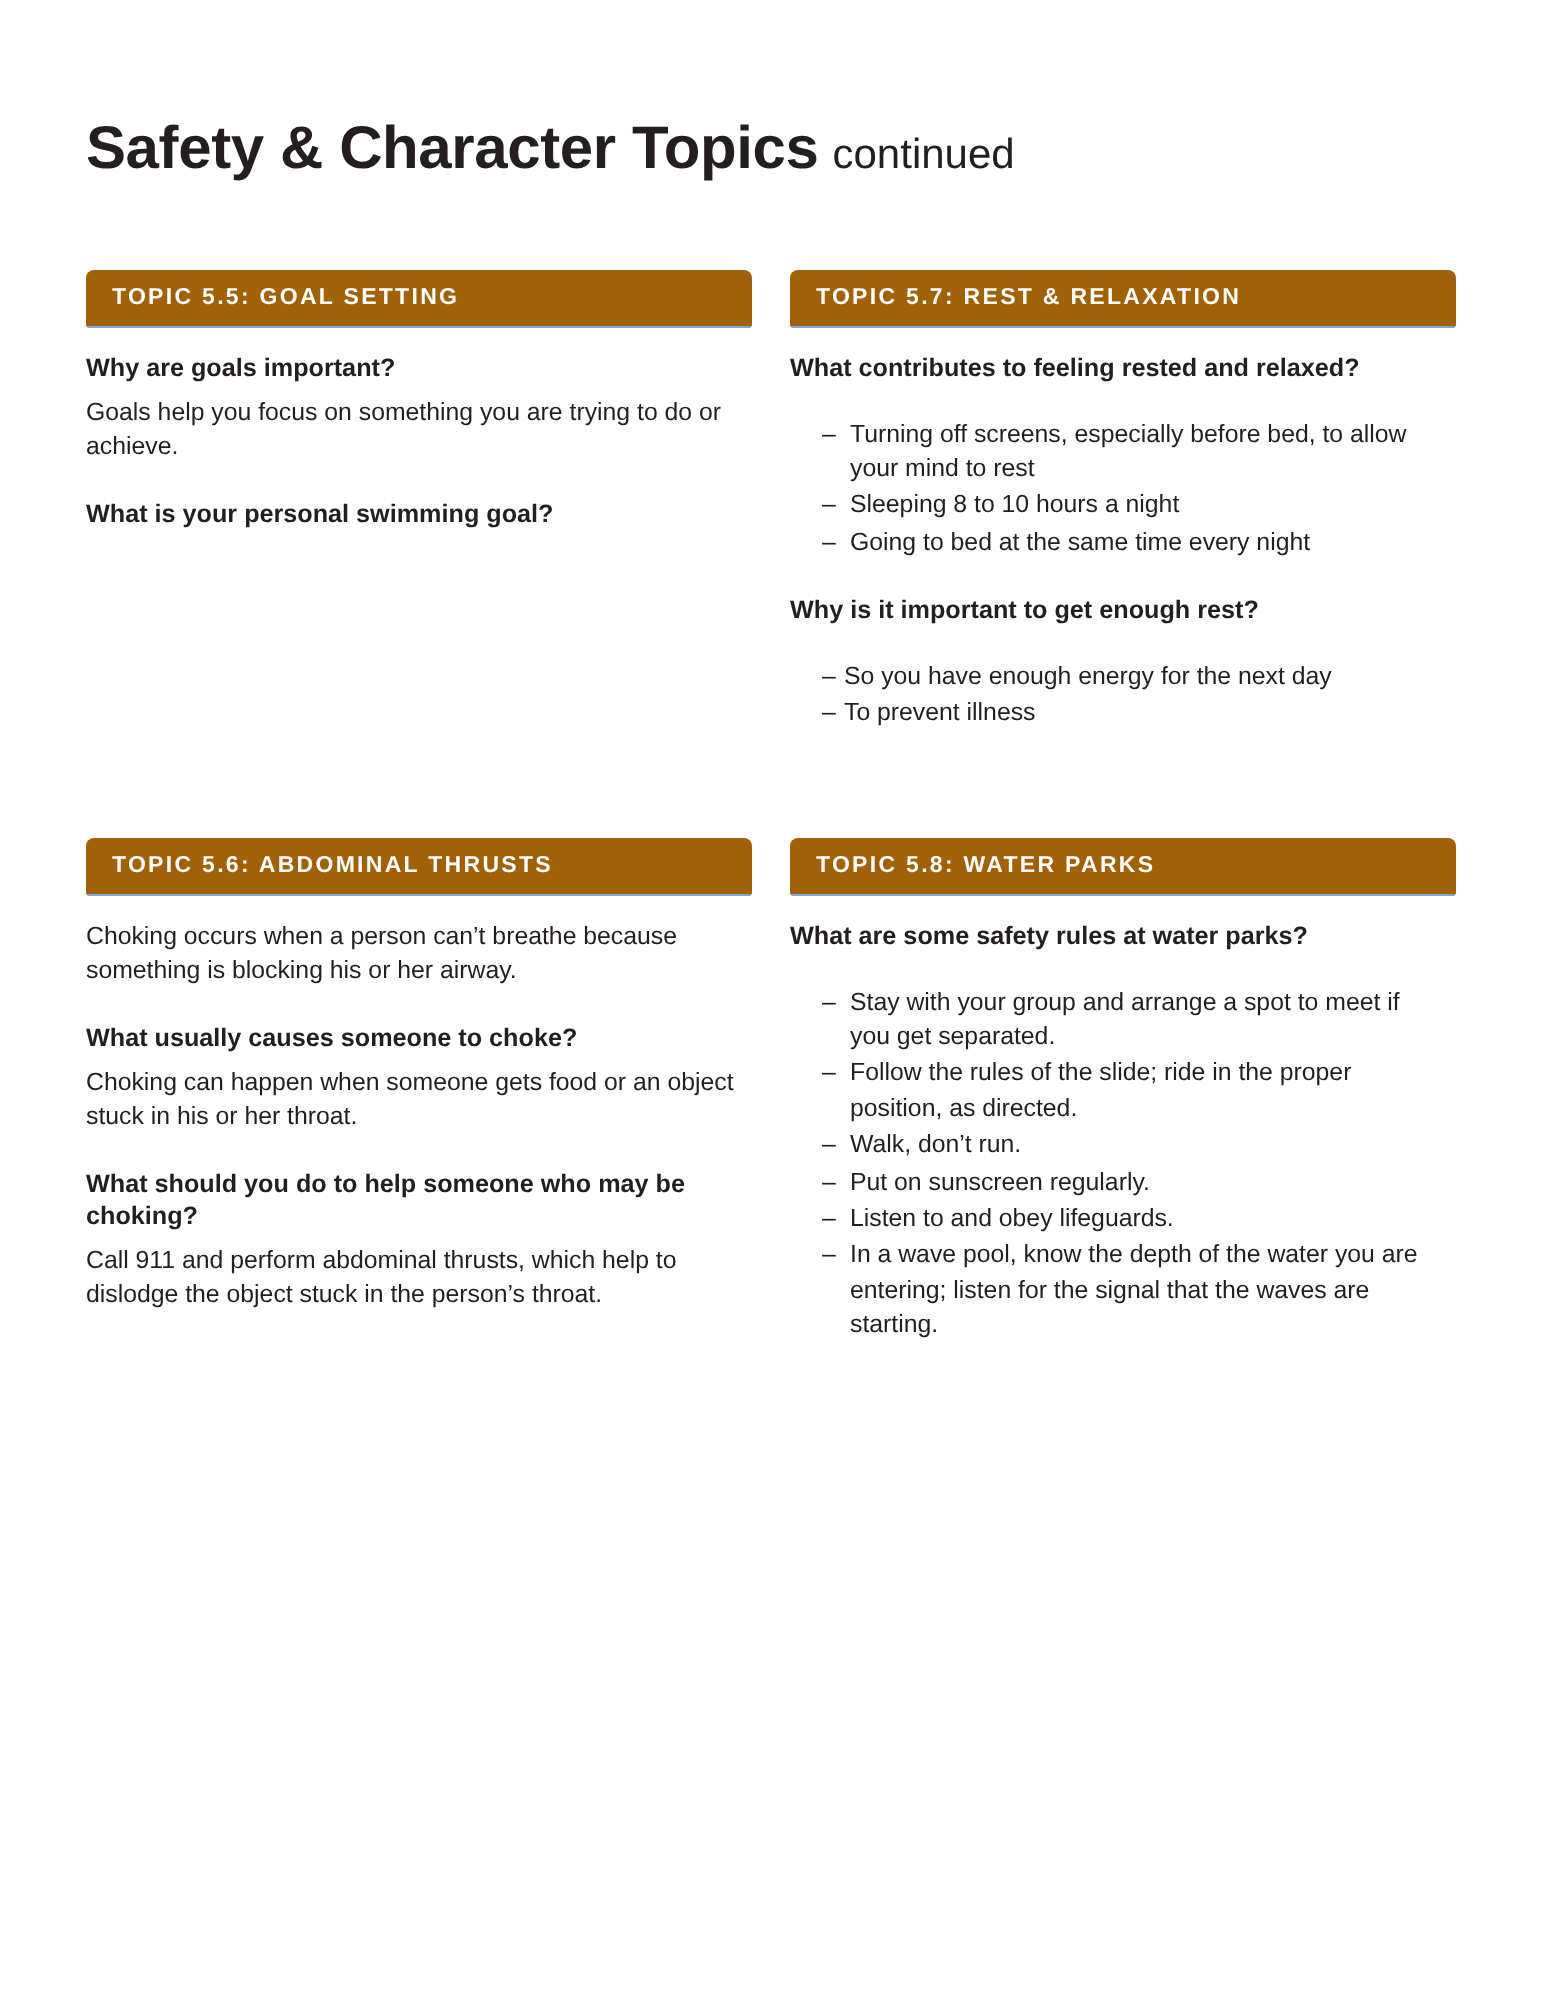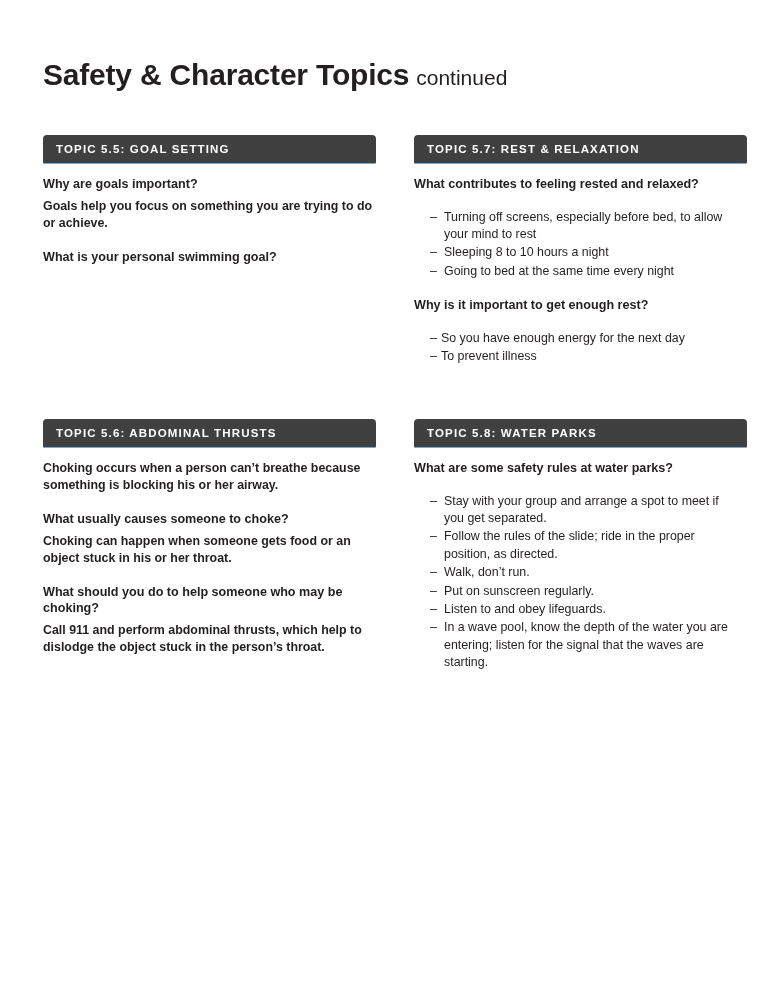--- a/index.html
+++ b/index.html
@@ -43,28 +43,28 @@
     margin-left: 7px;
     letter-spacing: 0px;
   }
 
   
   .topic {
     position: absolute;
     width: 333px;
   }
   .topic.col-left  { left: 43px; }
-  .topic.col-right { left: 414px; }
+  .topic.col-right { left: 395px; }
   .topic.row-top    { top: 135px; }
   .topic.row-bottom { top: 419px; }
 
   .topic-bar {
     position: relative;
     height: 29px;
-    background: #404040;
+    background: #a16207;
     border-radius: 4px 4px 2px 2px;
     box-sizing: border-box;
     padding: 0 0 0 13px;
     display: flex;
     align-items: center;
     overflow: hidden;
   }
   .topic-bar::after {
     content: "";
     position: absolute;
@@ -88,21 +88,21 @@
 
   .q {
     font-size: 12.6px;
     font-weight: bold;
     line-height: 16.5px;
     color: #231f20;
     margin: 0 0 5px 0;
   }
   .a {
     font-size: 12.4px;
-    font-weight: bold;
+    font-weight: normal;
     line-height: 17px;
     color: #231f20;
     margin: 0;
   }
 
   .block { margin-bottom: 17px; }
   .block:last-child { margin-bottom: 0; }
 
   ul.dash-list {
     list-style: none;

